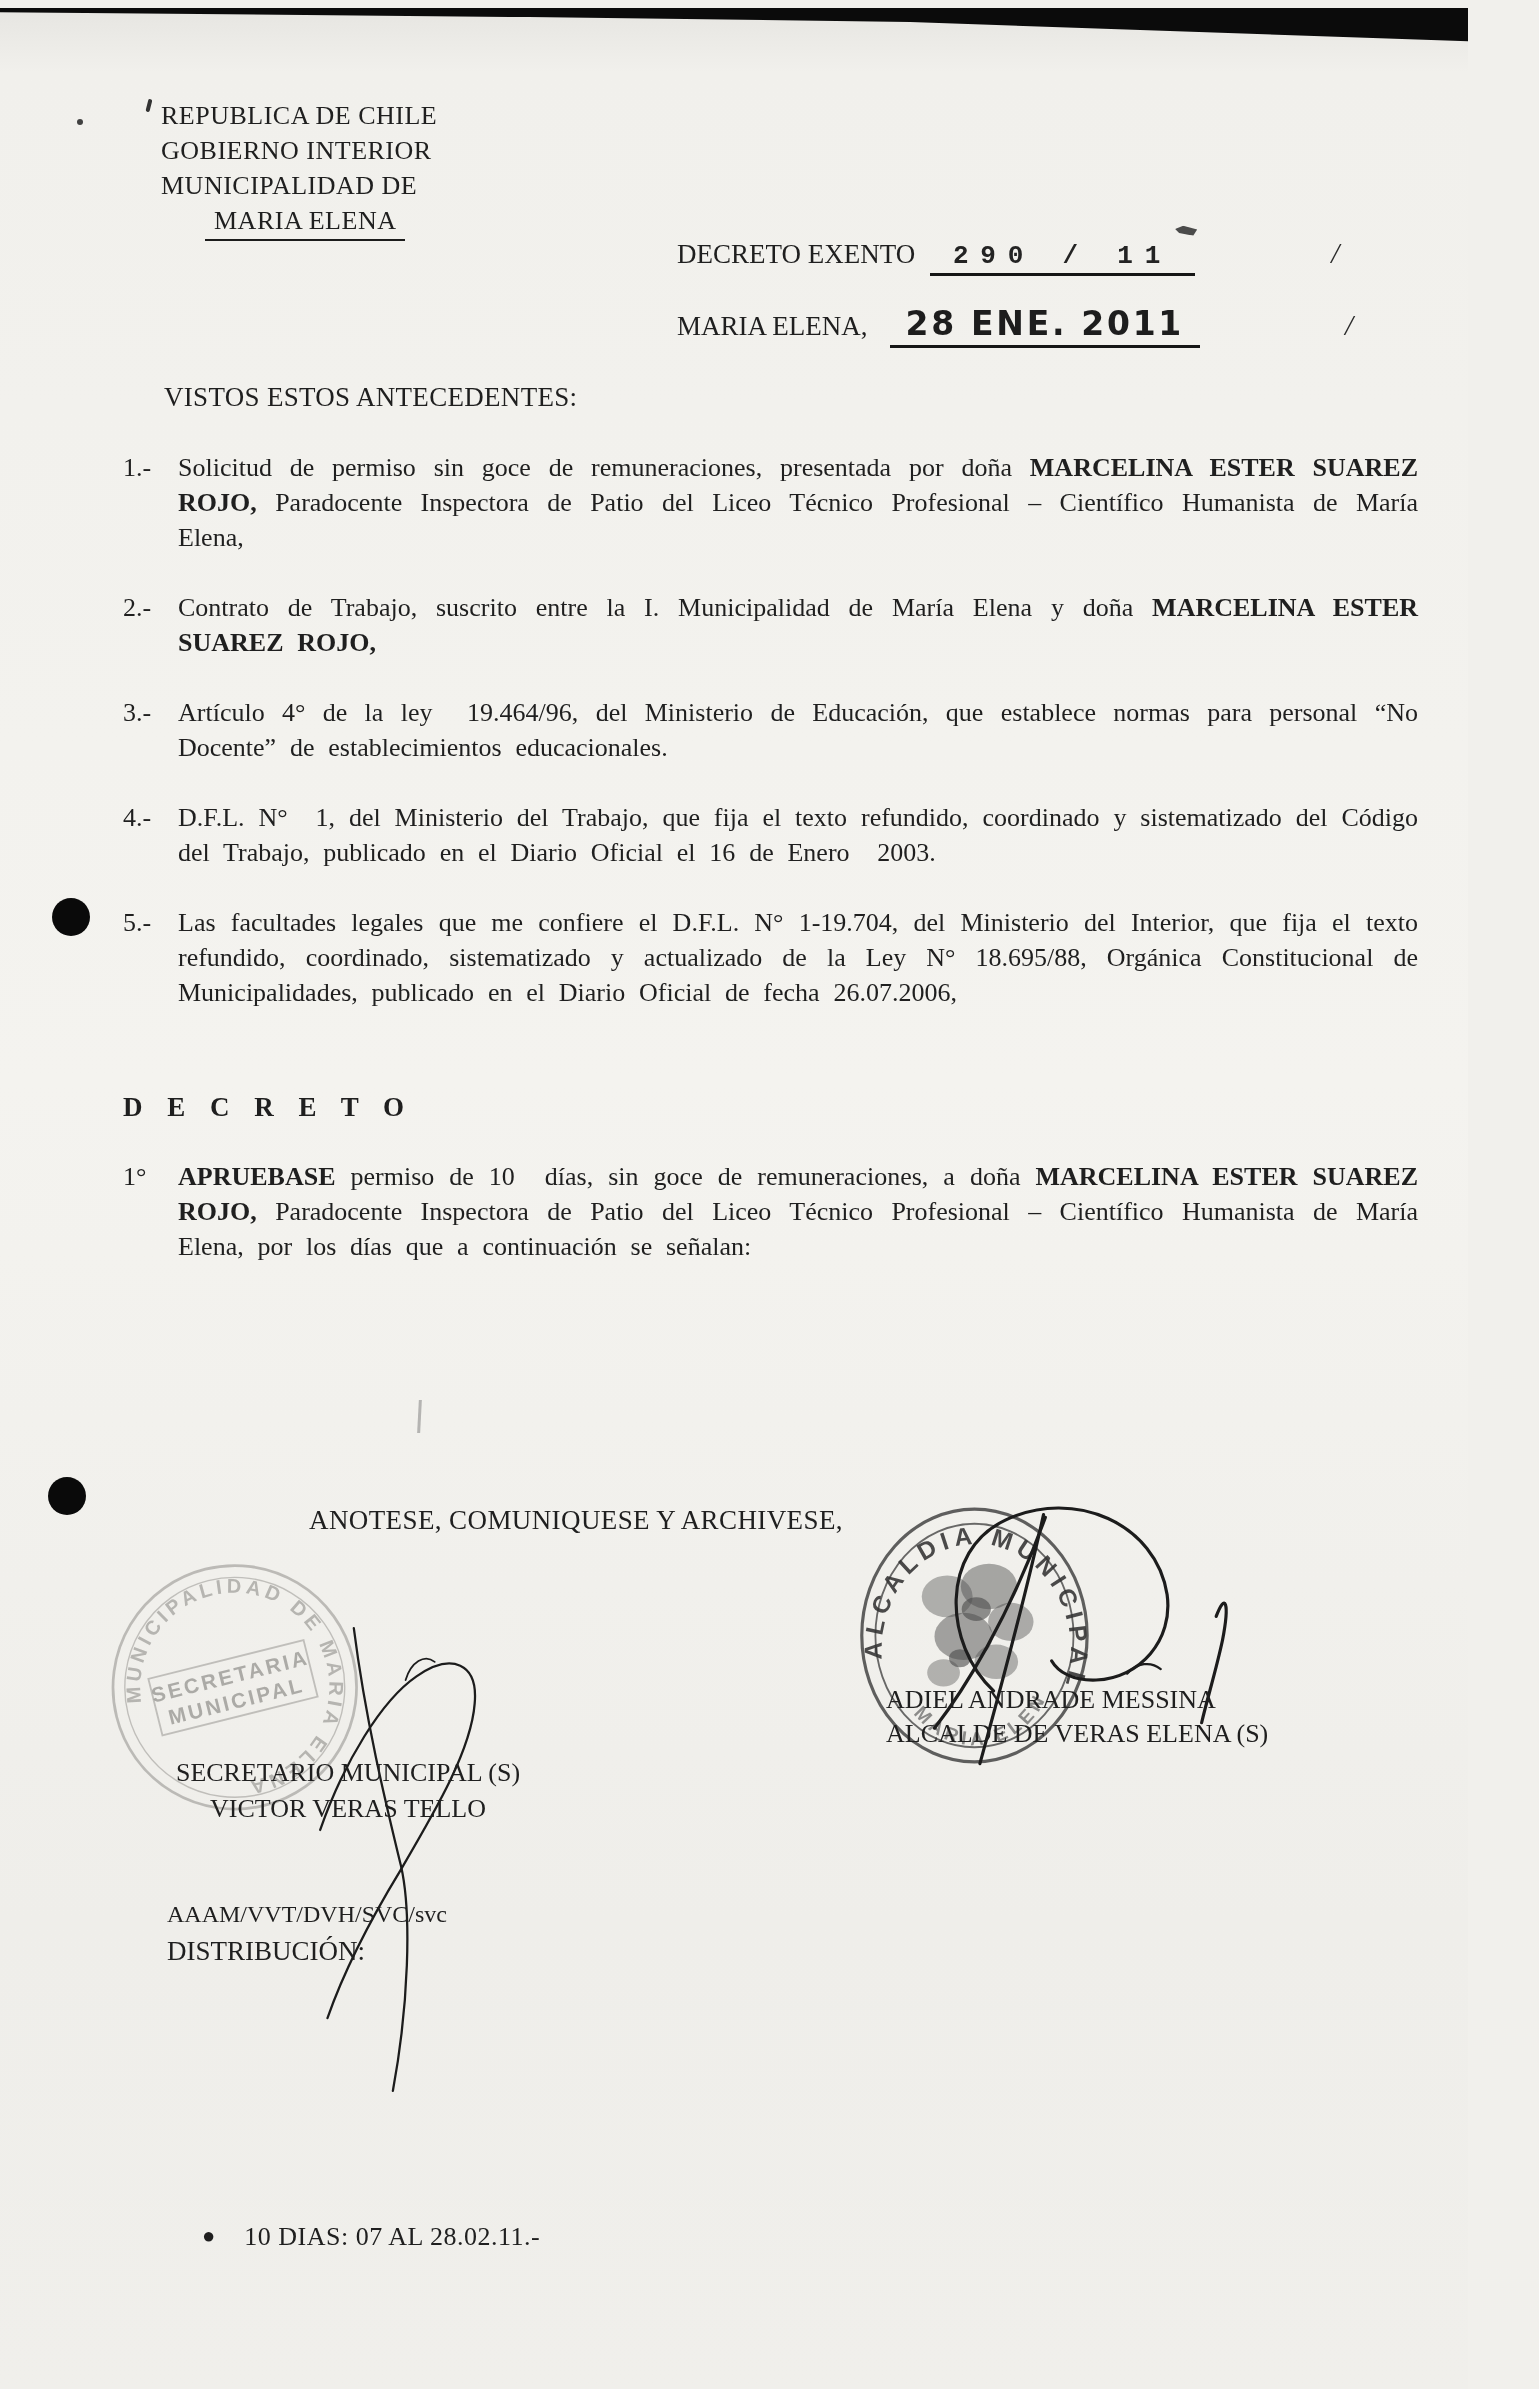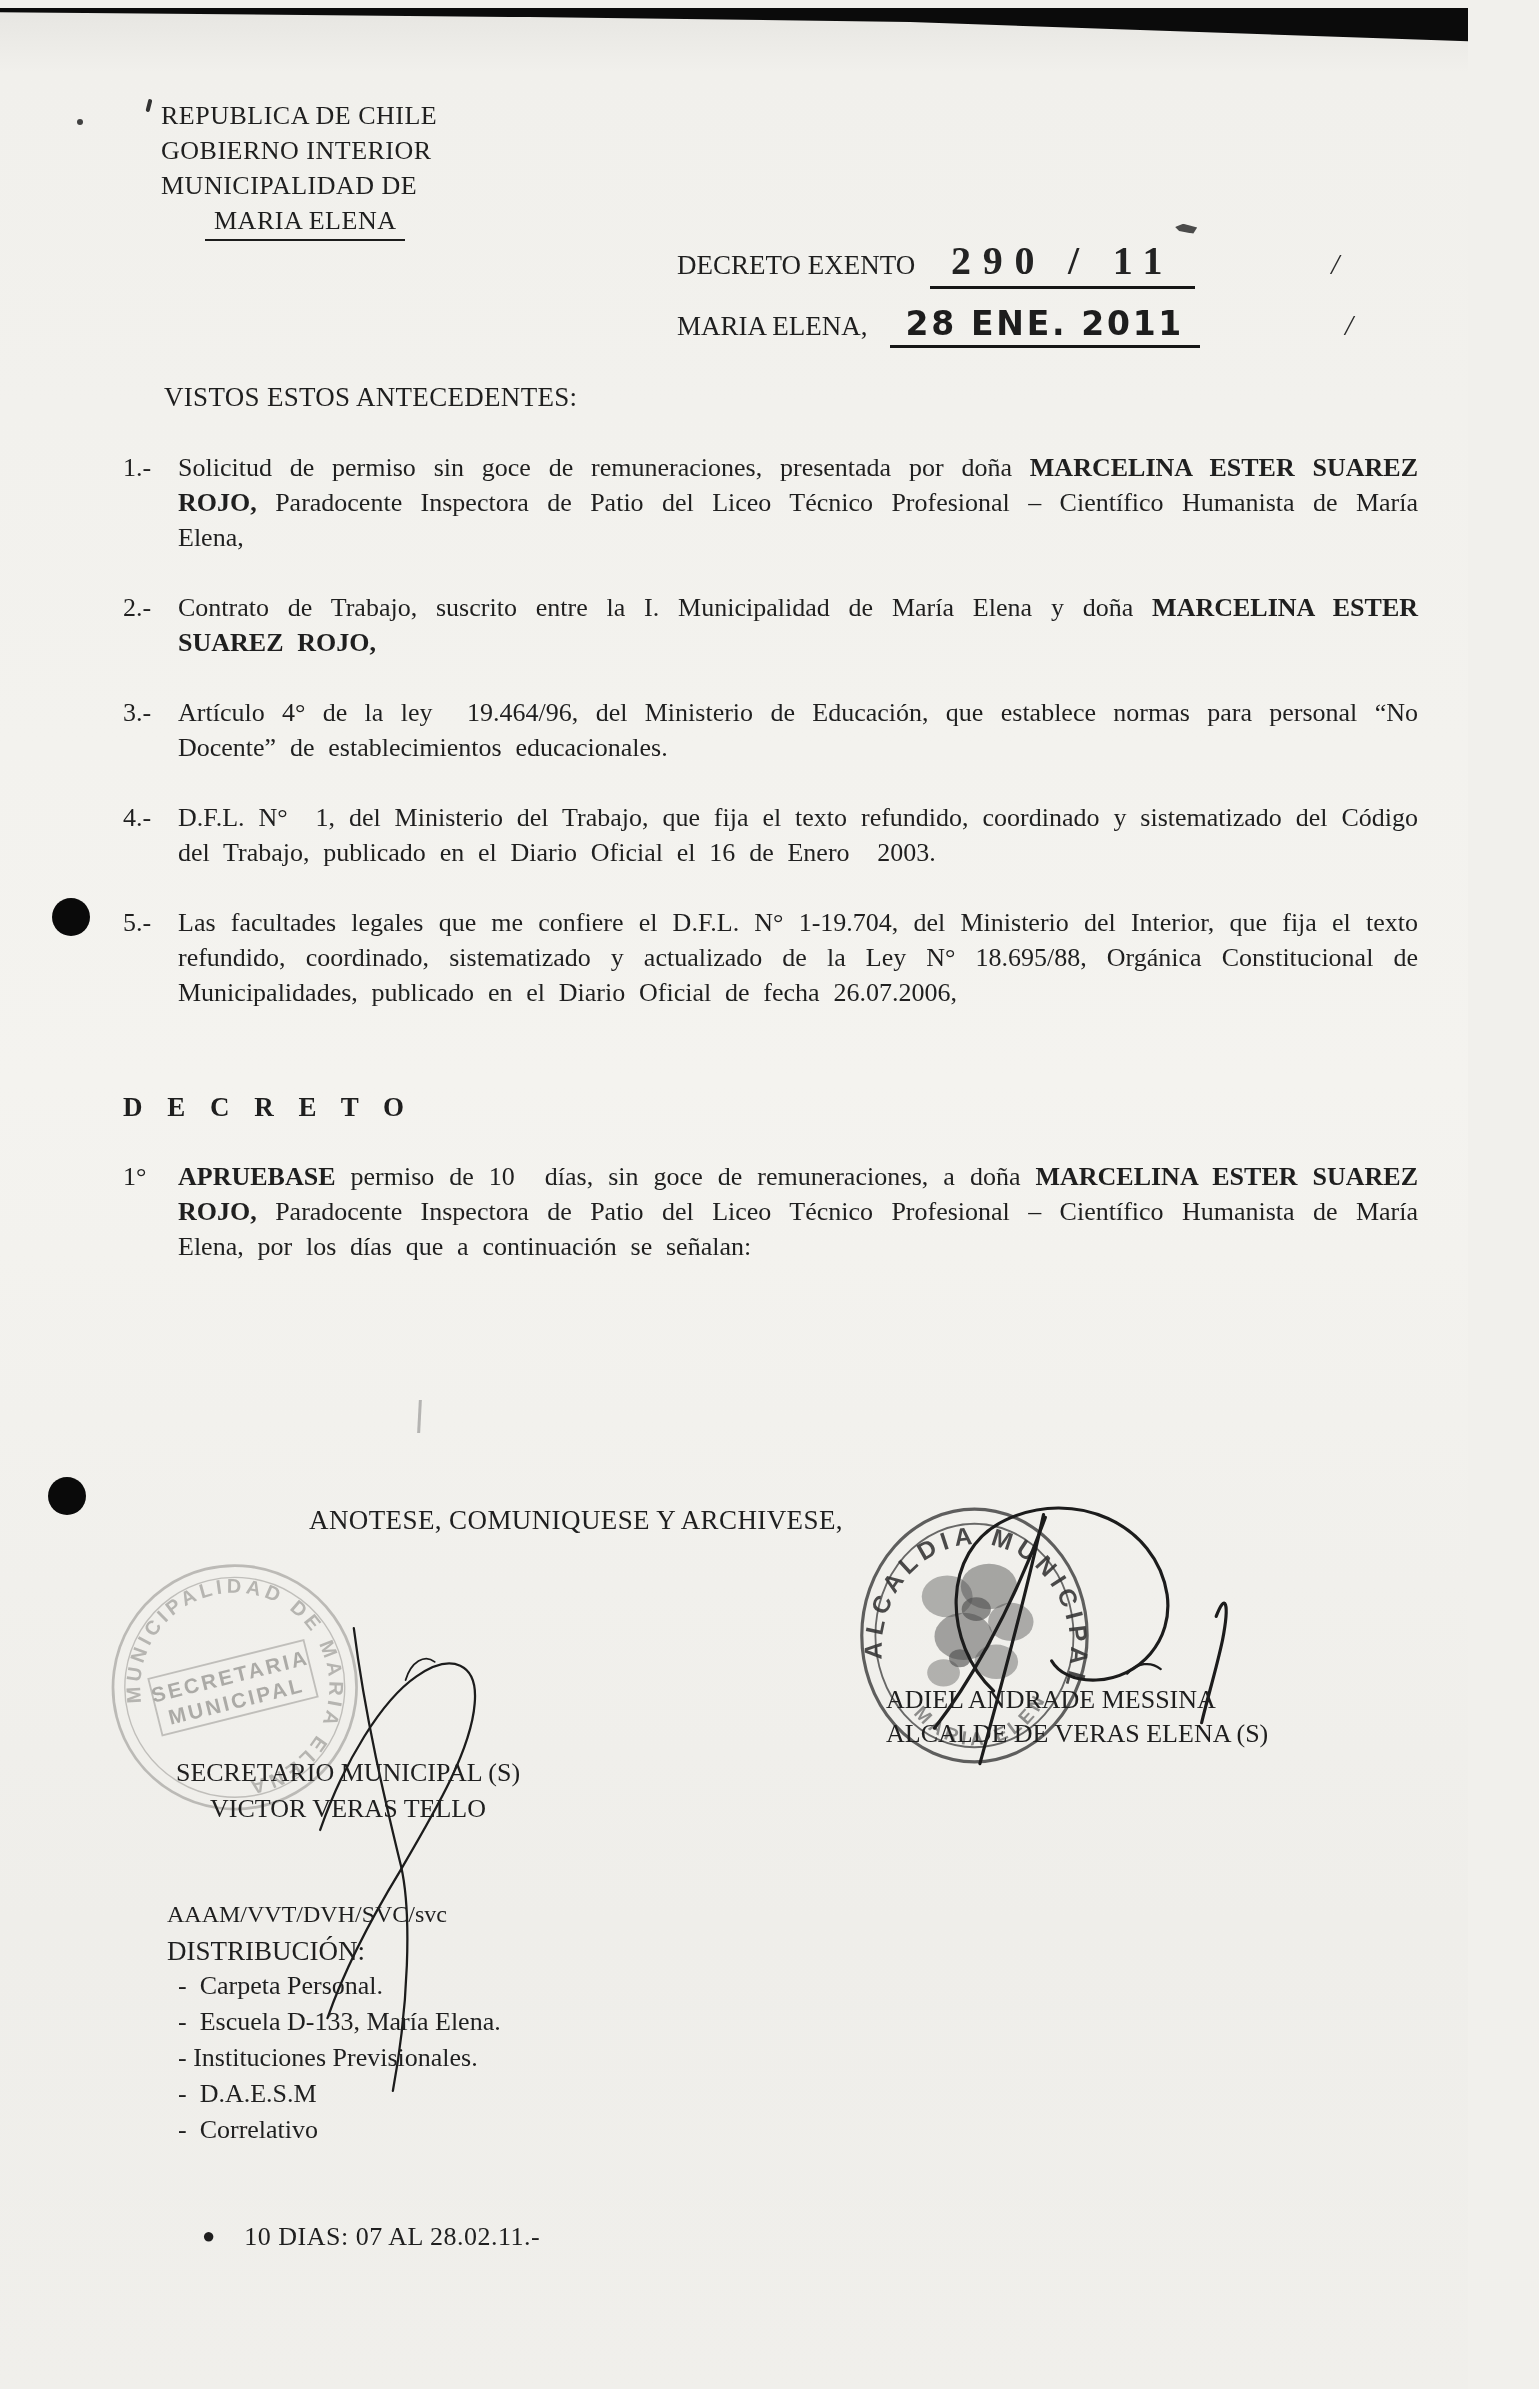--- a/index.html
+++ b/index.html
@@ -35,22 +35,22 @@
   .header{position:absolute;left:161px;top:90px;font-size:26px;line-height:35px;letter-spacing:0.5px;}
   .header .underlined{display:inline-block;border-bottom:2.7px solid #1c1c1c;padding:0 9px 0.9px;margin-left:44px;}
 
   .field-row{position:absolute;display:flex;align-items:baseline;font-size:27px;}
   .decree-row{left:677px;top:229px;}
   .date-row{left:677px;top:296px;}
   .fill-line{display:inline-block;border-bottom:3.6px solid #161616;text-align:center;position:relative;}
   .decree-row .fill-line{min-width:262px;margin-left:14.5px;padding:0 1.8px 1.8px;}
   .date-row .fill-line{min-width:307px;margin-left:22px;padding:0 1.8px 1.8px;}
   .stampnum{
-    font-family:Liberation Serif, serif;font-weight:bold;color:#232323;
-    font-size:40px;letter-spacing:11.8px;white-space:nowrap;
+    font-family:Liberation Mono, monospace;font-weight:bold;color:#232323;
+    font-size:26px;letter-spacing:11.8px;white-space:nowrap;
   }
   .stampdate{
     font-family:"DejaVu Sans", sans-serif;font-weight:bold;color:#1d1d1d;
     font-size:33px;letter-spacing:2.7px;white-space:nowrap;
   }
   .smudge{
     position:absolute;right:-1.8px;top:-12.7px;width:22px;height:9px;background:#2e2e2e;opacity:.85;
     clip-path:polygon(0 45%,35% 0,100% 25%,85% 100%,20% 85%);transform:rotate(6deg);
   }
   .slash{font-style:italic;font-size:29px;margin-left:136px;color:#2a2a2a;}
@@ -217,30 +217,19 @@
     <div>ALCALDE DE VERAS ELENA (S)</div>
   </div>
 
   <div class="sig-left">
     <div>SECRETARIO MUNICIPAL (S)</div>
     <div>VICTOR VERAS TELLO</div>
   </div>
 
   <div class="initials">AAAM/VVT/DVH/SVC/svc</div>
   <div class="dist-h">DISTRIBUCIÓN:</div>
-  <div class="dist-list">
-  <div class="dist-item">-  Carpeta Personal.</div>
-
-  <div class="dist-item">-  Escuela D-133, María Elena.</div>
-
-  <div class="dist-item">- Instituciones Previsionales.</div>
-
-  <div class="dist-item">-  D.A.E.S.M</div>
-
-  <div class="dist-item">-  Correlativo</div>
-</div>
 
   <div class="note">
     <span class="bullet">●</span><span class="note-text">10 DIAS: 07 AL 28.02.11.-</span>
   </div>
 
 </div>
 
 
 </body></html>

